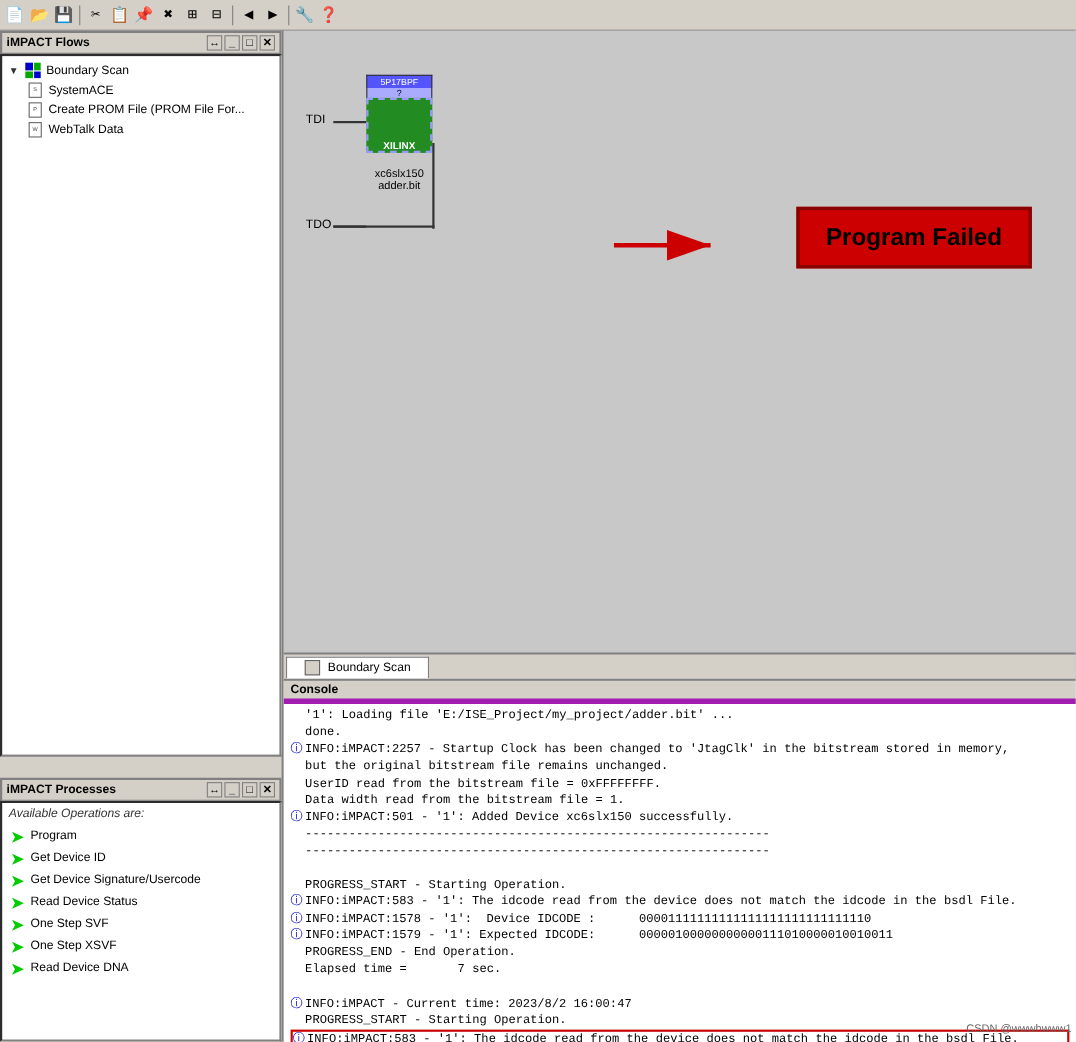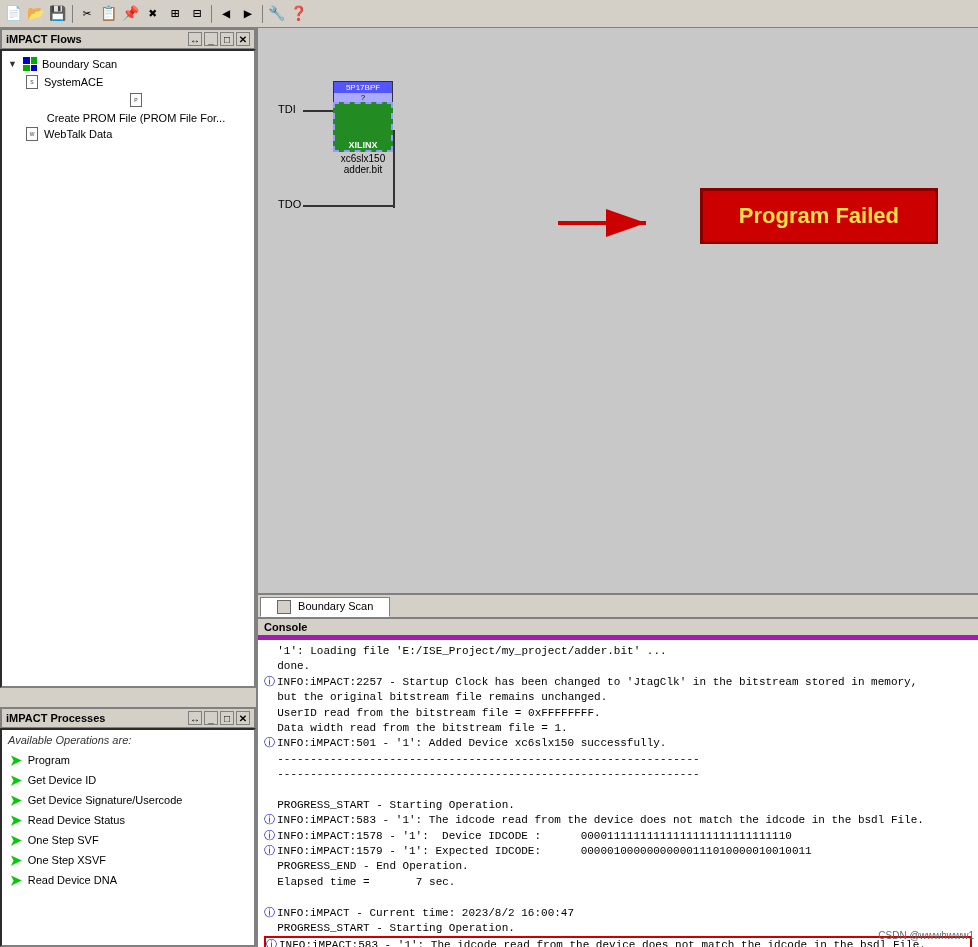--- a/index.html
+++ b/index.html
@@ -212,25 +212,25 @@
       font-family: Arial, sans-serif;
       text-align: center;
     }
 
     
     .program-failed {
       position: absolute;
       right: 40px;
       top: 160px;
       background: #cc0000;
-      color: #fde047;
+      color: #000000;
       font-size: 22px;
       font-weight: bold;
       font-family: Arial, sans-serif;
-      padding: 12px 36px;
+      padding: 12px 24px;
       border: 3px solid #880000;
     }
 
     
     .tab-bar {
       display: flex;
       background: #d4d0c8;
       border-top: 2px solid #808080;
       padding: 2px 2px 0 2px;
       align-items: flex-end;
@@ -349,21 +349,21 @@
           </div>
         </span>
         <span>Boundary Scan</span>
       </div>
       <div class="flow-item" style="padding-left: 20px;">
         <span class="flow-icon">
           <div class="icon-page">S</div>
         </span>
         <span>SystemACE</span>
       </div>
-      <div class="flow-item" style="padding-left: 20px; flex-direction: column;">
+      <div class="flow-item" style="padding-left: 20px;">
         <span class="flow-icon">
           <div class="icon-page">P</div>
         </span>
         <span>Create PROM File (PROM File For...</span>
       </div>
       <div class="flow-item" style="padding-left: 20px;">
         <span class="flow-icon">
           <div class="icon-page">W</div>
         </span>
         <span>WebTalk Data</span>
@@ -418,21 +418,21 @@
   <div class="center-panel">
 
     <div class="canvas-area">
 
       <div style="position:absolute; top:20px; left:10px;">
 
         <span style="position:absolute; top:55px; left:10px; font-family:Arial,sans-serif; font-size:11px;">TDI</span>
 
         <div style="position:absolute; top:62px; left:35px; width:30px; height:2px; background:#333;"></div>
 
-        <div style="position:absolute; top:33px; left:65px;">
+        <div style="position:absolute; top:20px; left:65px;">
           <div class="chip-header">
             <span>5P17BPF</span>
           </div>
           <div style="font-size:8px; text-align:center; background:#aaaaff; border:1px solid #333; border-top:none; border-bottom:none; font-family:Arial;">?</div>
           <div class="chip-body">
             <div class="chip-logo">XILINX</div>
           </div>
         </div>
         <div style="position:absolute; top:105px; left:65px; text-align:center; width:60px;">
           <span style="font-family:Arial,sans-serif;font-size:10px;display:block;">xc6slx150</span>

